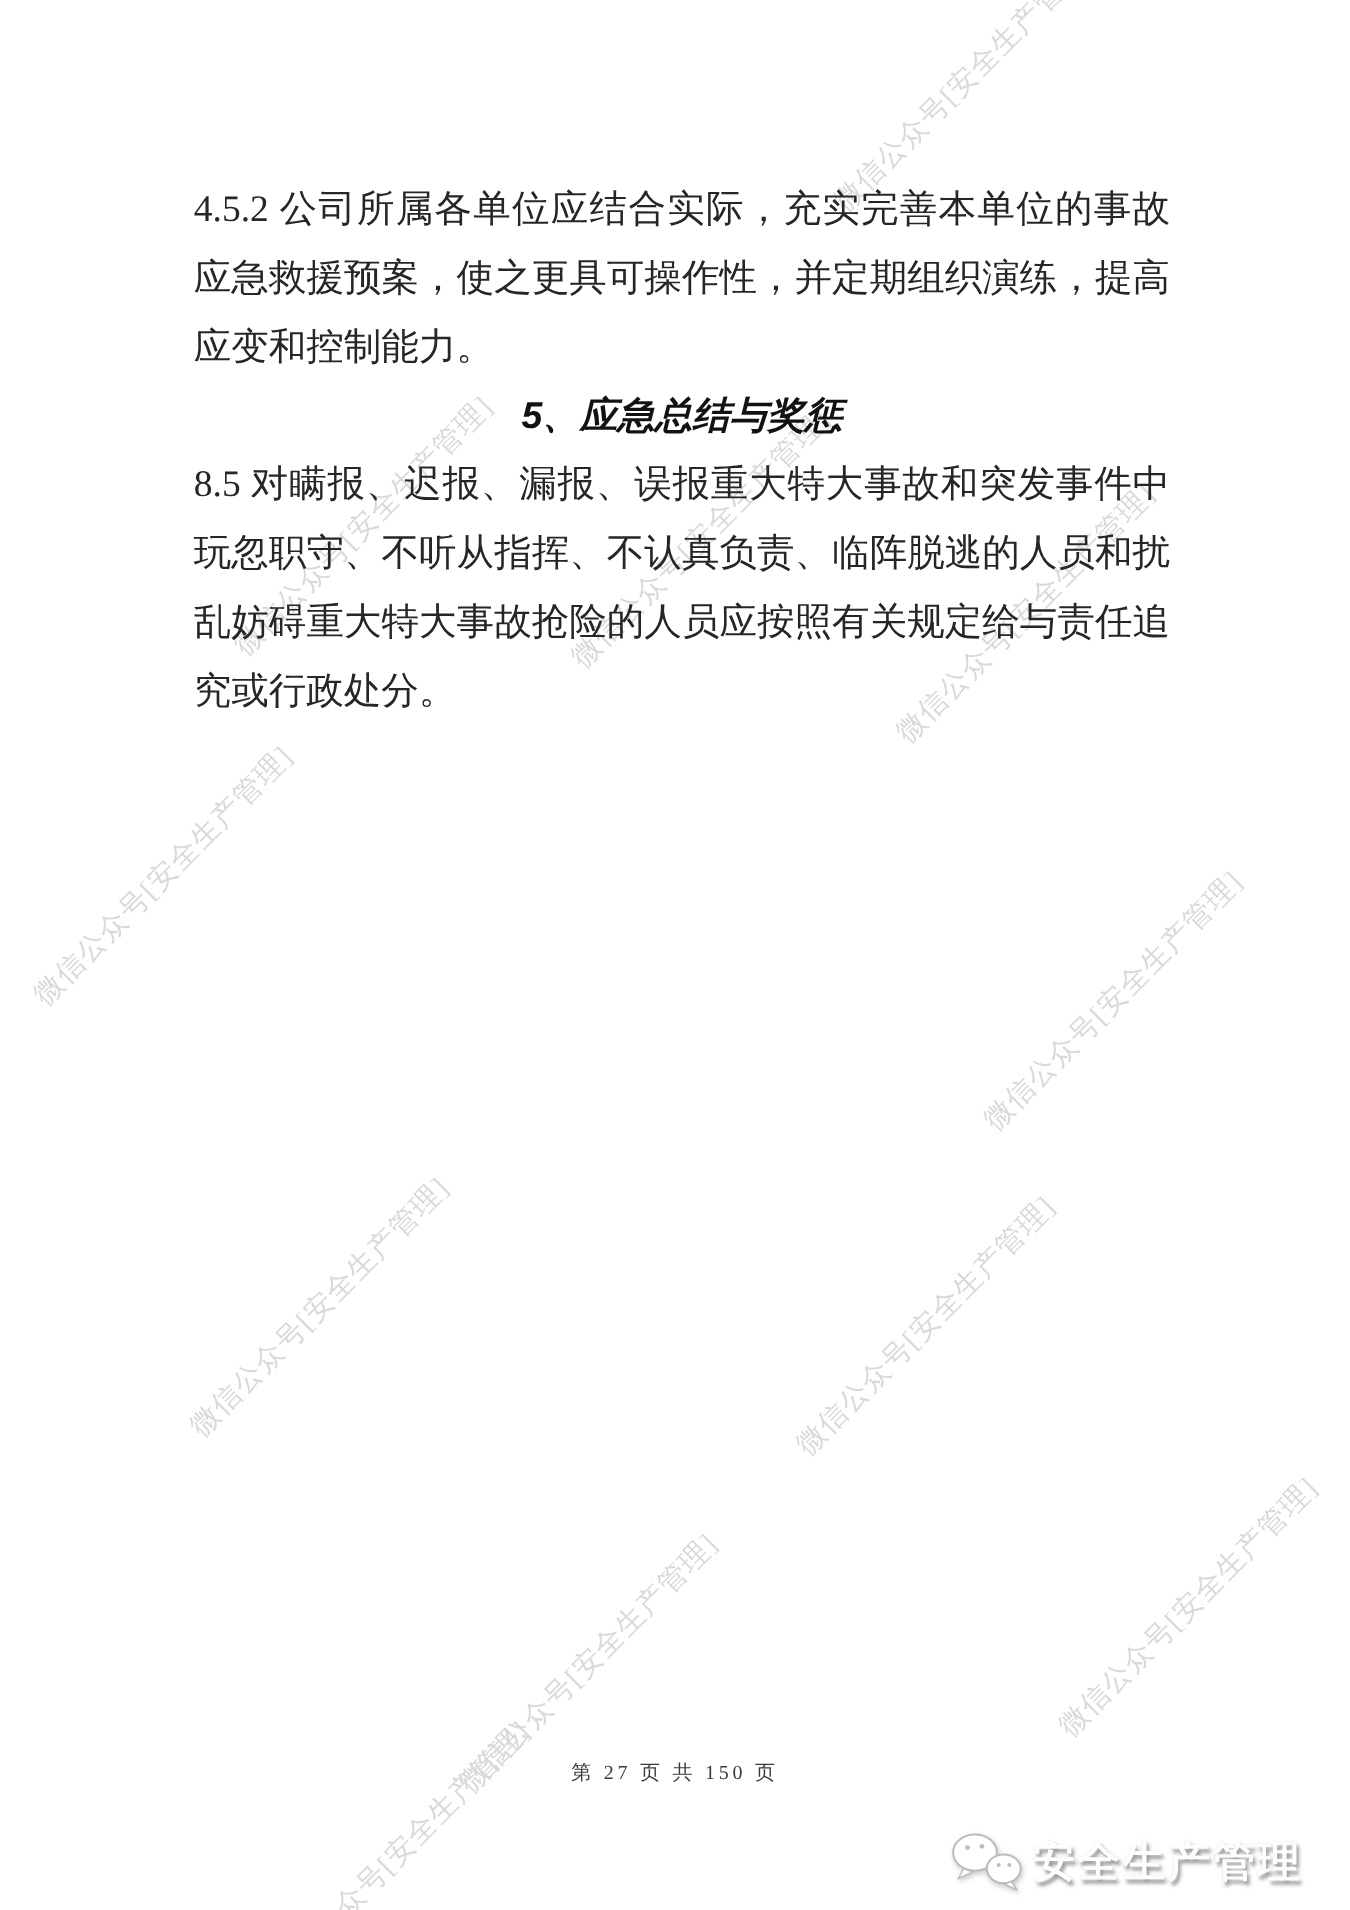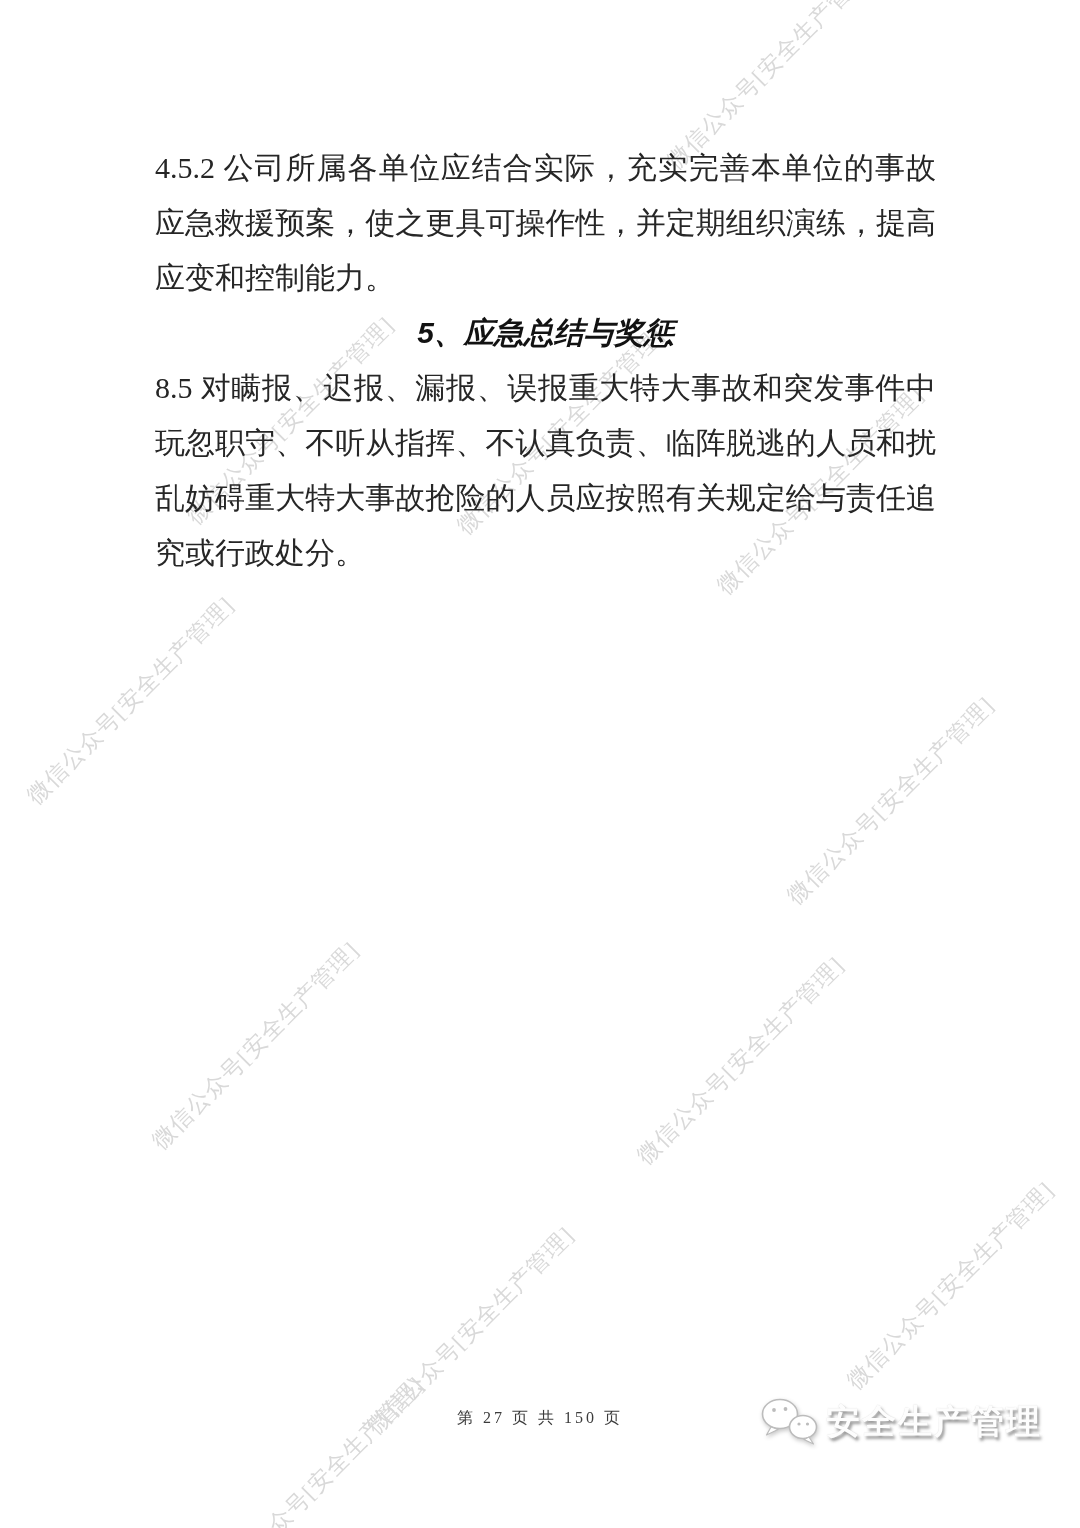--- a/index.html
+++ b/index.html
@@ -70,21 +70,21 @@
   .footer span {
     font-size: 16px;
     color: #3b3b3b;
     letter-spacing: 3px;
     font-family: "Liberation Serif", serif;
   }
   
   .brand {
     position: absolute;
     right: 38px;
-    top: 1396px;
+    top: 1464px;
     display: flex;
     align-items: center;
     gap: 6px;
     z-index: 3;
   }
   .brand-icon svg {
     display: block;
     filter: drop-shadow(1px 2px 2px rgba(0,0,0,0.22));
   }
   .brand-name {

